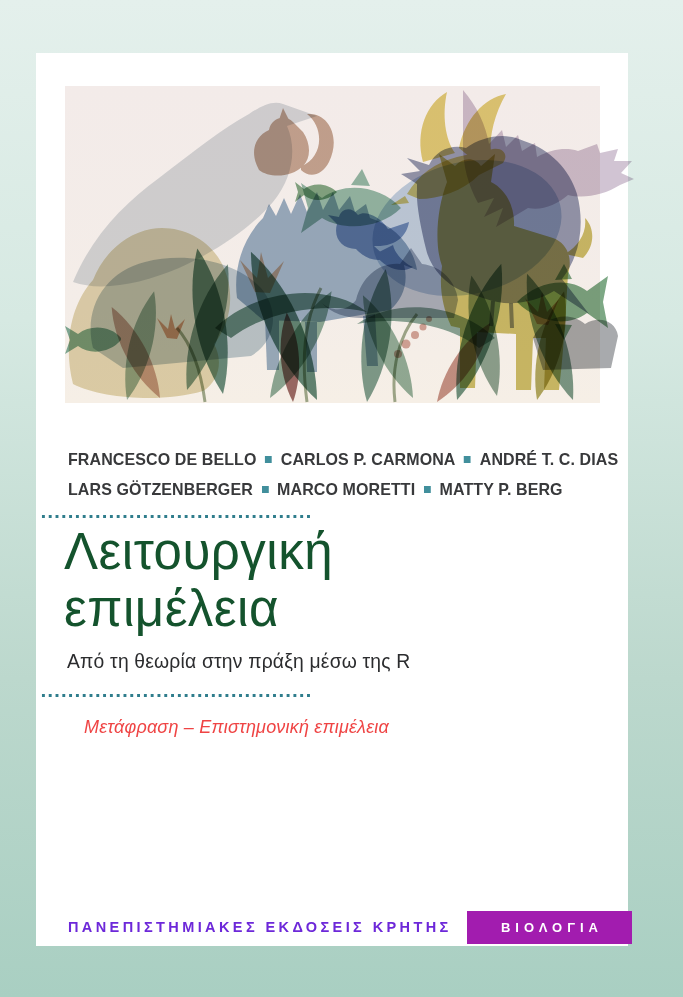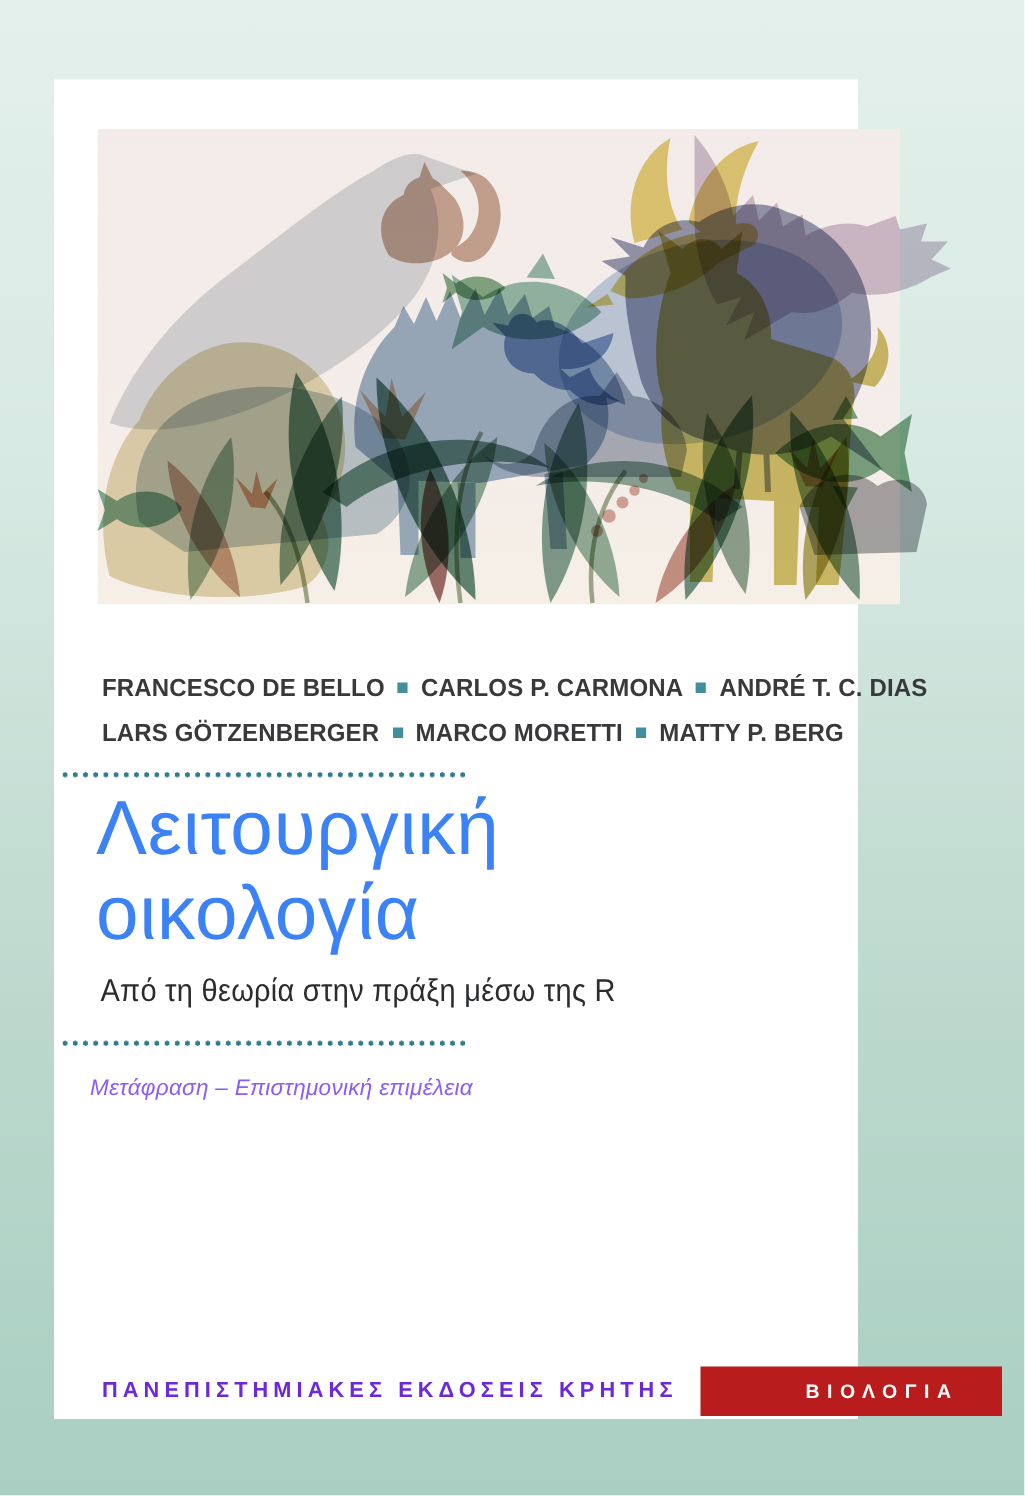--- a/index.html
+++ b/index.html
@@ -4,21 +4,21 @@
 <style>
   html,body{margin:0;padding:0;}
   .page{
     position:relative;
     width:683px;height:997px;
     overflow:hidden;
     background:linear-gradient(180deg,#e4f0ec 0%, #d6e9e2 32%, #bcd8cd 68%, #a9cfc2 100%);
     font-family:"Liberation Sans", sans-serif;
   }
   .panel{
-    position:absolute;left:36px;top:53px;width:536px;height:893px;
+    position:absolute;left:36px;top:53px;width:592px;height:893px;
     background:#ffffff;
   }
   .art{position:absolute;left:29px;top:33px;width:571px;height:317px;}
   .art svg{display:block;}
   .m{mix-blend-mode:multiply;}
   .authors{
     position:absolute;left:32px;top:391px;width:560px;
     font-size:16.5px;font-weight:700;color:#38393b;line-height:30px;
     letter-spacing:.1px;white-space:nowrap;
     transform:scaleX(.97);transform-origin:left top;
@@ -29,43 +29,43 @@
   }
   .dotline{
     position:absolute;left:4px;height:5px;width:273px;
     background-image:radial-gradient(circle,#2f7d8c 1.55px, transparent 1.75px);
     background-size:6.8px 5px;background-repeat:repeat-x;background-position:0 center;
   }
   .dot1{top:461px;}
   .dot2{top:640px;}
   .title{
     position:absolute;left:28px;top:470px;
-    font-size:51px;line-height:57px;color:#3b82f6;
+    font-size:51px;line-height:57px;color:#14532d;
     letter-spacing:.5px;font-weight:400;
   }
   .subtitle{
     position:absolute;left:31px;top:596px;
     font-size:21px;color:#2b2c2e;letter-spacing:.2px;white-space:nowrap;
     transform:scaleX(.92);transform-origin:left top;
   }
   .credit-role{
-    position:absolute;left:24px;top:664px;
-    font-size:15px;font-style:italic;color:#8b5cf6;letter-spacing:.2px;
+    position:absolute;left:48px;top:664px;
+    font-size:18px;font-style:italic;color:#ef4444;letter-spacing:.2px;
   }
   .credit-names{
     position:absolute;left:32px;top:690px;
     font-size:16px;color:#333333;letter-spacing:.2px;
   }
   .publisher{
     position:absolute;left:32px;top:858px;height:33px;line-height:33px;
     font-size:14.5px;font-weight:700;color:#6d28d9;letter-spacing:3.4px;white-space:nowrap;
   }
   .series-box{
     position:absolute;left:431px;top:858px;width:165px;height:33px;
-    background:#b91c1c;display:flex;align-items:center;justify-content:center;padding-left:36px;
+    background:#a21caf;display:flex;align-items:center;justify-content:center;
   }
   .series-box span{
     font-size:13px;font-weight:700;color:#ffffff;letter-spacing:5px;
     padding-left:5px;
   }
 </style>
 </head>
 <body>
 
 <div class="page">
@@ -181,21 +181,21 @@
 
     <div class="authors">
       <div><span>FRANCESCO DE BELLO</span><span class="sq"></span><span>CARLOS P. CARMONA</span><span class="sq"></span><span>ANDRÉ T. C. DIAS</span></div>
       <div><span>LARS GÖTZENBERGER</span><span class="sq"></span><span>MARCO MORETTI</span><span class="sq"></span><span>MATTY P. BERG</span></div>
     </div>
 
     <div class="dotline dot1"></div>
 
     <div class="title">
       <div>Λειτουργική</div>
-      <div>οικολογία</div>
+      <div>επιμέλεια</div>
     </div>
 
     <div class="subtitle">Από τη θεωρία στην πράξη μέσω της R</div>
 
     <div class="dotline dot2"></div>
 
     <div class="credit-role">Μετάφραση – Επιστημονική επιμέλεια</div>
 
     <div class="publisher">ΠΑΝΕΠΙΣΤΗΜΙΑΚΕΣ ΕΚΔΟΣΕΙΣ ΚΡΗΤΗΣ</div>
     <div class="series-box">

